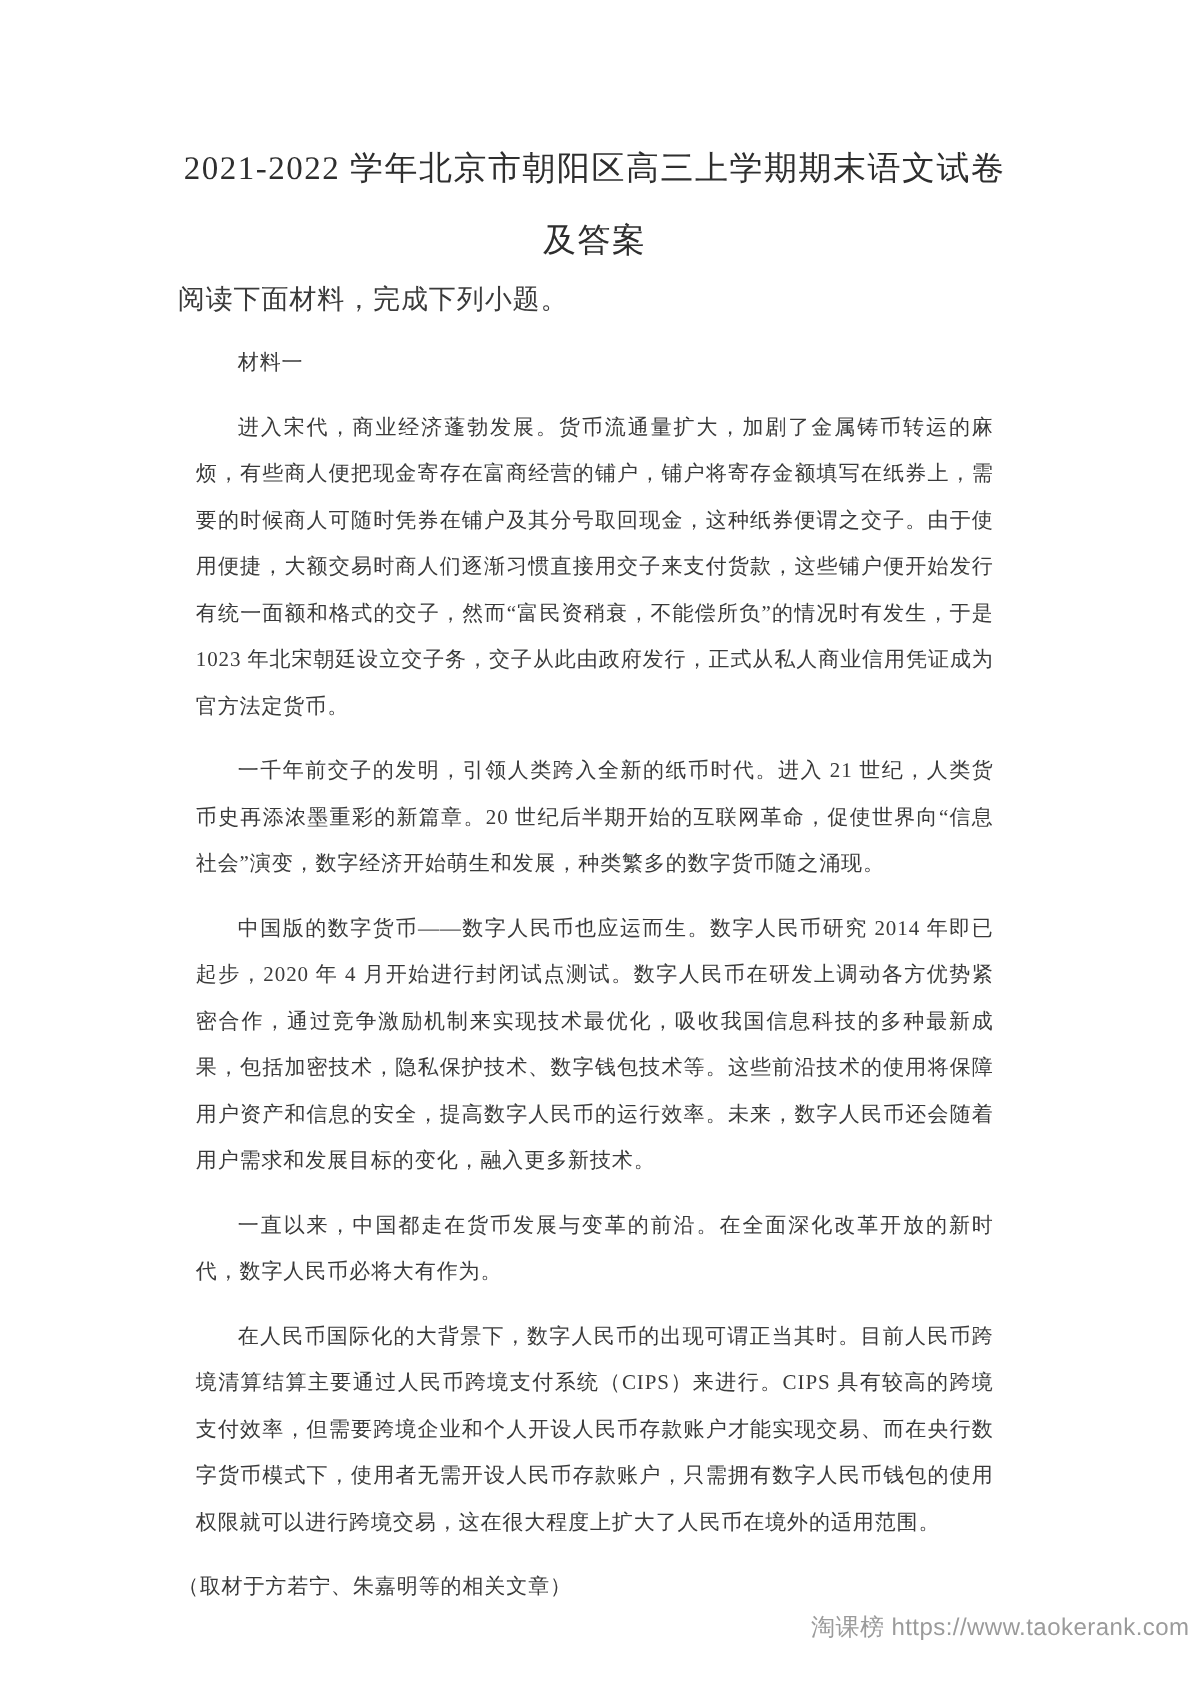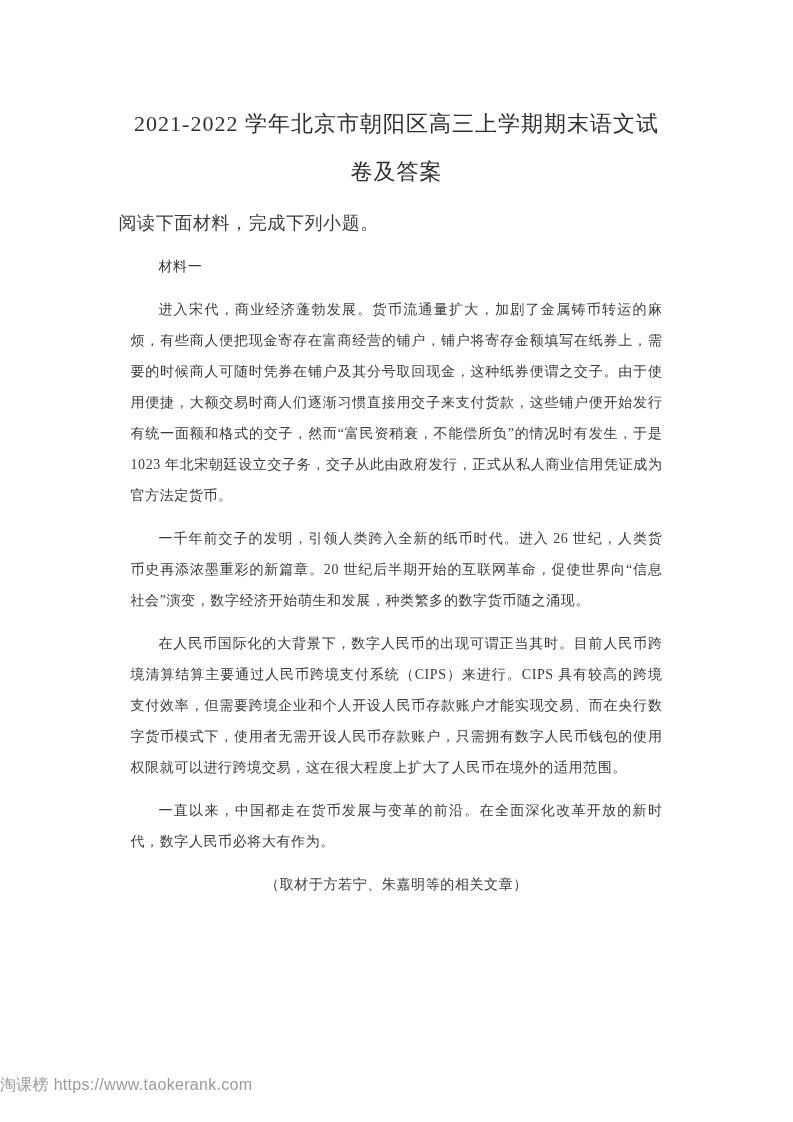--- a/index.html
+++ b/index.html
@@ -24,21 +24,21 @@
     width: 556px;
     margin: 0 auto;
     padding-top: 88px;
   }
   .doc-title {
     font-size: 22px;
     font-weight: 500;
     color: #2e2e2e;
     text-align: center;
     line-height: 48px;
-    margin: 12px;
+    margin: 0;
     letter-spacing: 1px;
   }
   .intro-line {
     font-size: 18px;
     line-height: 31px;
     margin: 0;
     letter-spacing: 0.6px;
   }
   .material-label {
     font-size: 14px;
@@ -51,30 +51,30 @@
     font-size: 14px;
     line-height: 31px;
     text-indent: 2em;
     text-align: justify;
     margin: 12px;
     letter-spacing: 0.6px;
   }
   .attribution {
     font-size: 14px;
     line-height: 31px;
-    text-align: center;
+    text-align: left;
     margin: 0;
     letter-spacing: 0.6px;
   }
   .site-footer {
     position: absolute;
     left: 0;
     right: 0;
     bottom: 26px;
-    text-align: left;
+    text-align: right;
   }
   .site-footer a {
     font-family: "Liberation Sans", "DejaVu Sans", sans-serif;
     font-size: 16px;
     color: #9b9b9b;
     text-decoration: none;
     letter-spacing: 0.3px;
   }
 </style>
 </head>
@@ -85,26 +85,27 @@
 
     <h1 class="doc-title">2021-2022 学年北京市朝阳区高三上学期期末语文试卷及答案</h1>
 
     <p class="intro-line">阅读下面材料，完成下列小题。</p>
 
     <p class="material-label">材料一</p>
 
     <p class="body-para">进入宋代，商业经济蓬勃发展。货币流通量扩大，加剧了金属铸币转运的麻烦，有些商人便把现金寄存在富商经营的铺户，铺户将寄存金额填写在纸券上，需要的时候商人可随时凭券在铺户及其分号取回现金，这种纸券便谓之交子。由于使用便捷，大额交易时商人们逐渐习惯直接用交子来支付货款，这些铺户便开始发行有统一面额和格式的交子，然而“富民资稍衰，不能偿所负”的情况时有发生，于是 1023 年北宋朝廷设立交子务，交子从此由政府发行，正式从私人商业信用凭证成为官方法定货币。</p>
 
 
-    <p class="body-para">一千年前交子的发明，引领人类跨入全新的纸币时代。进入 26 世纪，人类货币史再添浓墨重彩的新篇章。20 世纪后半期开始的互联网革命，促使世界向“信息社会”演变，数字经济开始萌生和发展，种类繁多的数字货币随之涌现。</p>
+    <p class="body-para">一千年前交子的发明，引领人类跨入全新的纸币时代。进入 21 世纪，人类货币史再添浓墨重彩的新篇章。20 世纪后半期开始的互联网革命，促使世界向“信息社会”演变，数字经济开始萌生和发展，种类繁多的数字货币随之涌现。</p>
 
+    <p class="body-para">中国版的数字货币——数字人民币也应运而生。数字人民币研究 2014 年即已起步，2020 年 4 月开始进行封闭试点测试。数字人民币在研发上调动各方优势紧密合作，通过竞争激励机制来实现技术最优化，吸收我国信息科技的多种最新成果，包括加密技术，隐私保护技术、数字钱包技术等。这些前沿技术的使用将保障用户资产和信息的安全，提高数字人民币的运行效率。未来，数字人民币还会随着用户需求和发展目标的变化，融入更多新技术。</p>
+
+    <p class="body-para">一直以来，中国都走在货币发展与变革的前沿。在全面深化改革开放的新时代，数字人民币必将大有作为。</p>
 
     <p class="body-para">在人民币国际化的大背景下，数字人民币的出现可谓正当其时。目前人民币跨境清算结算主要通过人民币跨境支付系统（CIPS）来进行。CIPS 具有较高的跨境支付效率，但需要跨境企业和个人开设人民币存款账户才能实现交易、而在央行数字货币模式下，使用者无需开设人民币存款账户，只需拥有数字人民币钱包的使用权限就可以进行跨境交易，这在很大程度上扩大了人民币在境外的适用范围。</p>
-
-    <p class="body-para">一直以来，中国都走在货币发展与变革的前沿。在全面深化改革开放的新时代，数字人民币必将大有作为。</p>
 
     <p class="attribution">（取材于方若宁、朱嘉明等的相关文章）</p>
 
   </div>
 
   <div class="site-footer">
     <a href="#">淘课榜 https://www.taokerank.com</a>
   </div>
 </div>
 

